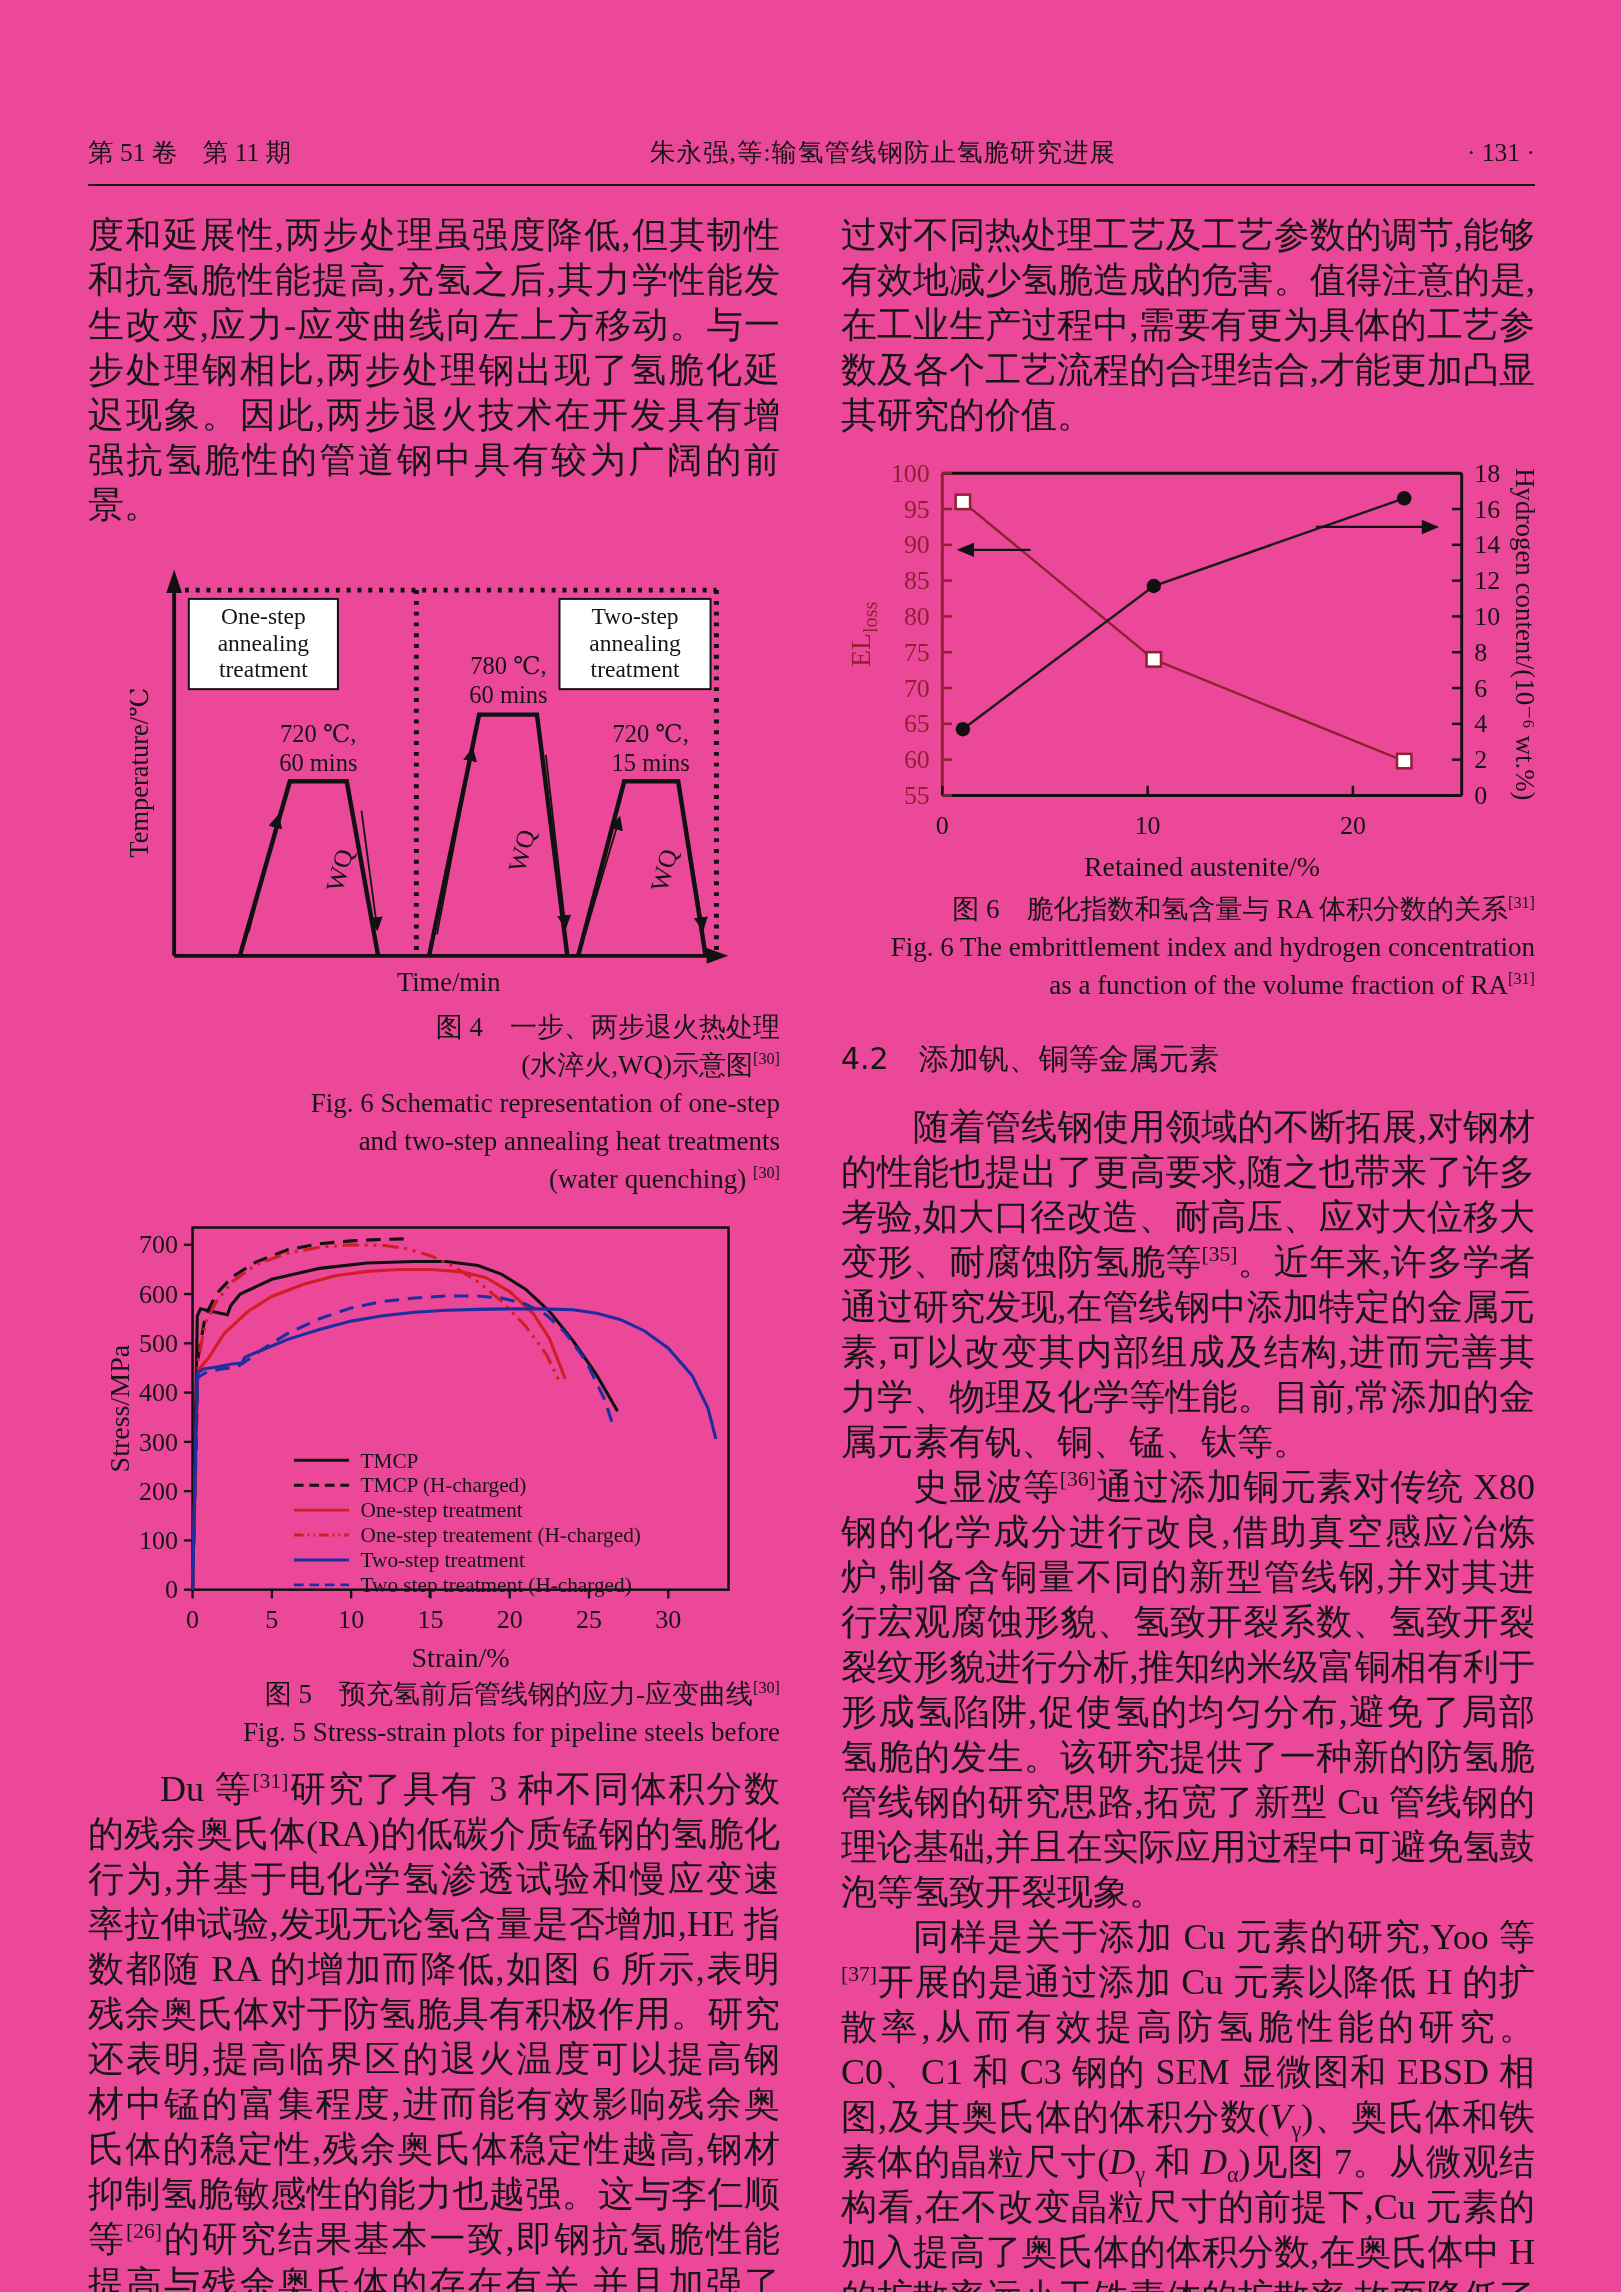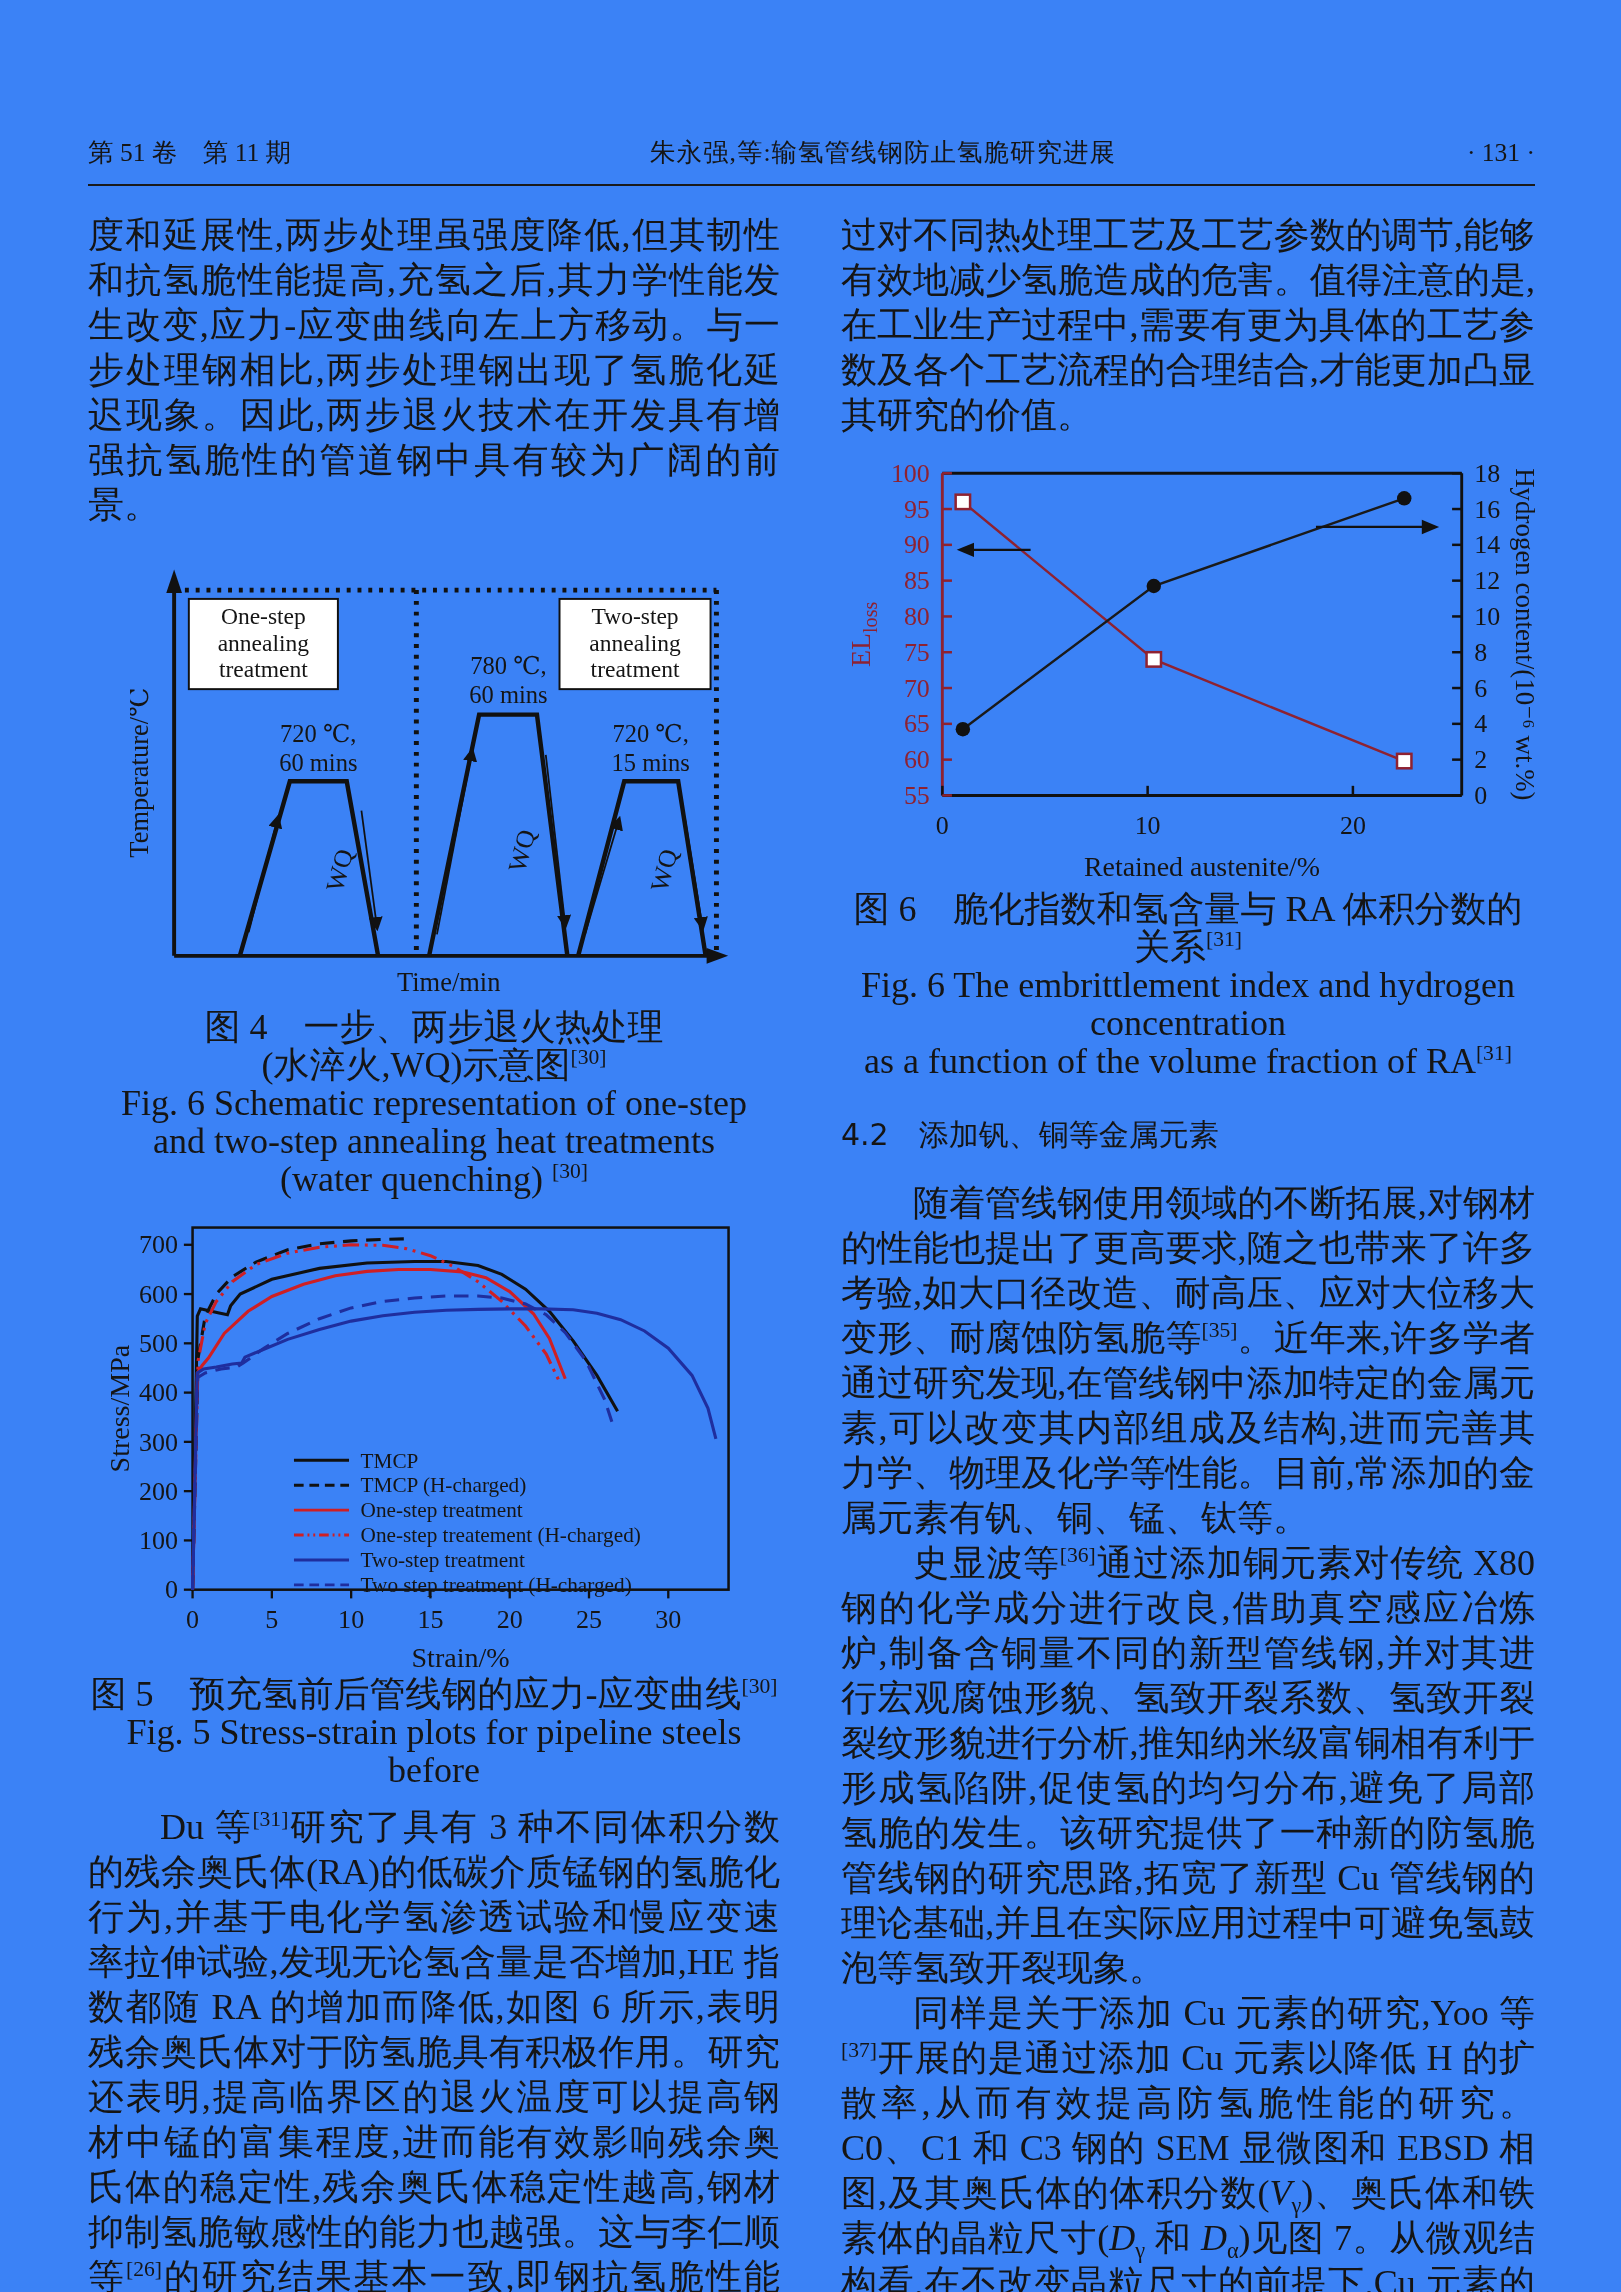--- a/index.html
+++ b/index.html
@@ -1,28 +1,28 @@
 <!DOCTYPE html>
 <html><head>
 <meta charset="utf-8">
 <style>
   html,body{margin:0;padding:0;background:#d9d9d9;}
-  .page{width:1621px;height:2293px;background:#3b82f6;margin:0 auto;box-sizing:border-box;
+  .page{width:1621px;height:2293px;background:#ec4899;margin:0 auto;box-sizing:border-box;
         padding:135px 86px 16px 88px;font-family:"Liberation Serif","DejaVu Serif",serif;color:#151515;overflow:hidden;}
   .header{display:flex;justify-content:space-between;align-items:baseline;font-size:25.5px;}
   .header .mid{letter-spacing:1px;margin-left:8px;}
   .rule{border:none;border-top:2.5px solid #1a1a1a;margin:13.7px 0 0 0;}
   .cols{display:flex;gap:61px;margin-top:27.4px;}
   .col{width:694px;}
   p.body{font-size:36px;line-height:45px;text-align:justify;margin:0;}
   p.indent{text-indent:2em;}
   sup{font-size:0.60em;line-height:0;}
   sub{font-size:0.62em;line-height:0;}
   .fig{text-align:center;margin:15.7px 0 3.9px 0;}
-  .caption{font-size:36px;line-height:38px;text-align:center;margin:3.9px 0 15.7px 0;}
+  .caption{font-size:27px;line-height:38px;text-align:right;margin:3.9px 0 15.7px 0;}
   .secheading{font-family:"DejaVu Sans","Liberation Sans",sans-serif;font-weight:normal;font-size:30px;margin:35px 0 25.5px 0;}
   svg text{font-family:"Liberation Serif","DejaVu Serif",serif;fill:#151515;}
   .tick{font-size:27px;}
   .axlabel{font-size:29px;}
   .legend{font-size:22px;}
   .f4t{font-size:24px;}
   .f4peak{font-size:25px;}
   .f4wq{font-size:26px;}
   .f4ax{font-size:27px;}
   .ax{stroke:#111;stroke-width:4;}

